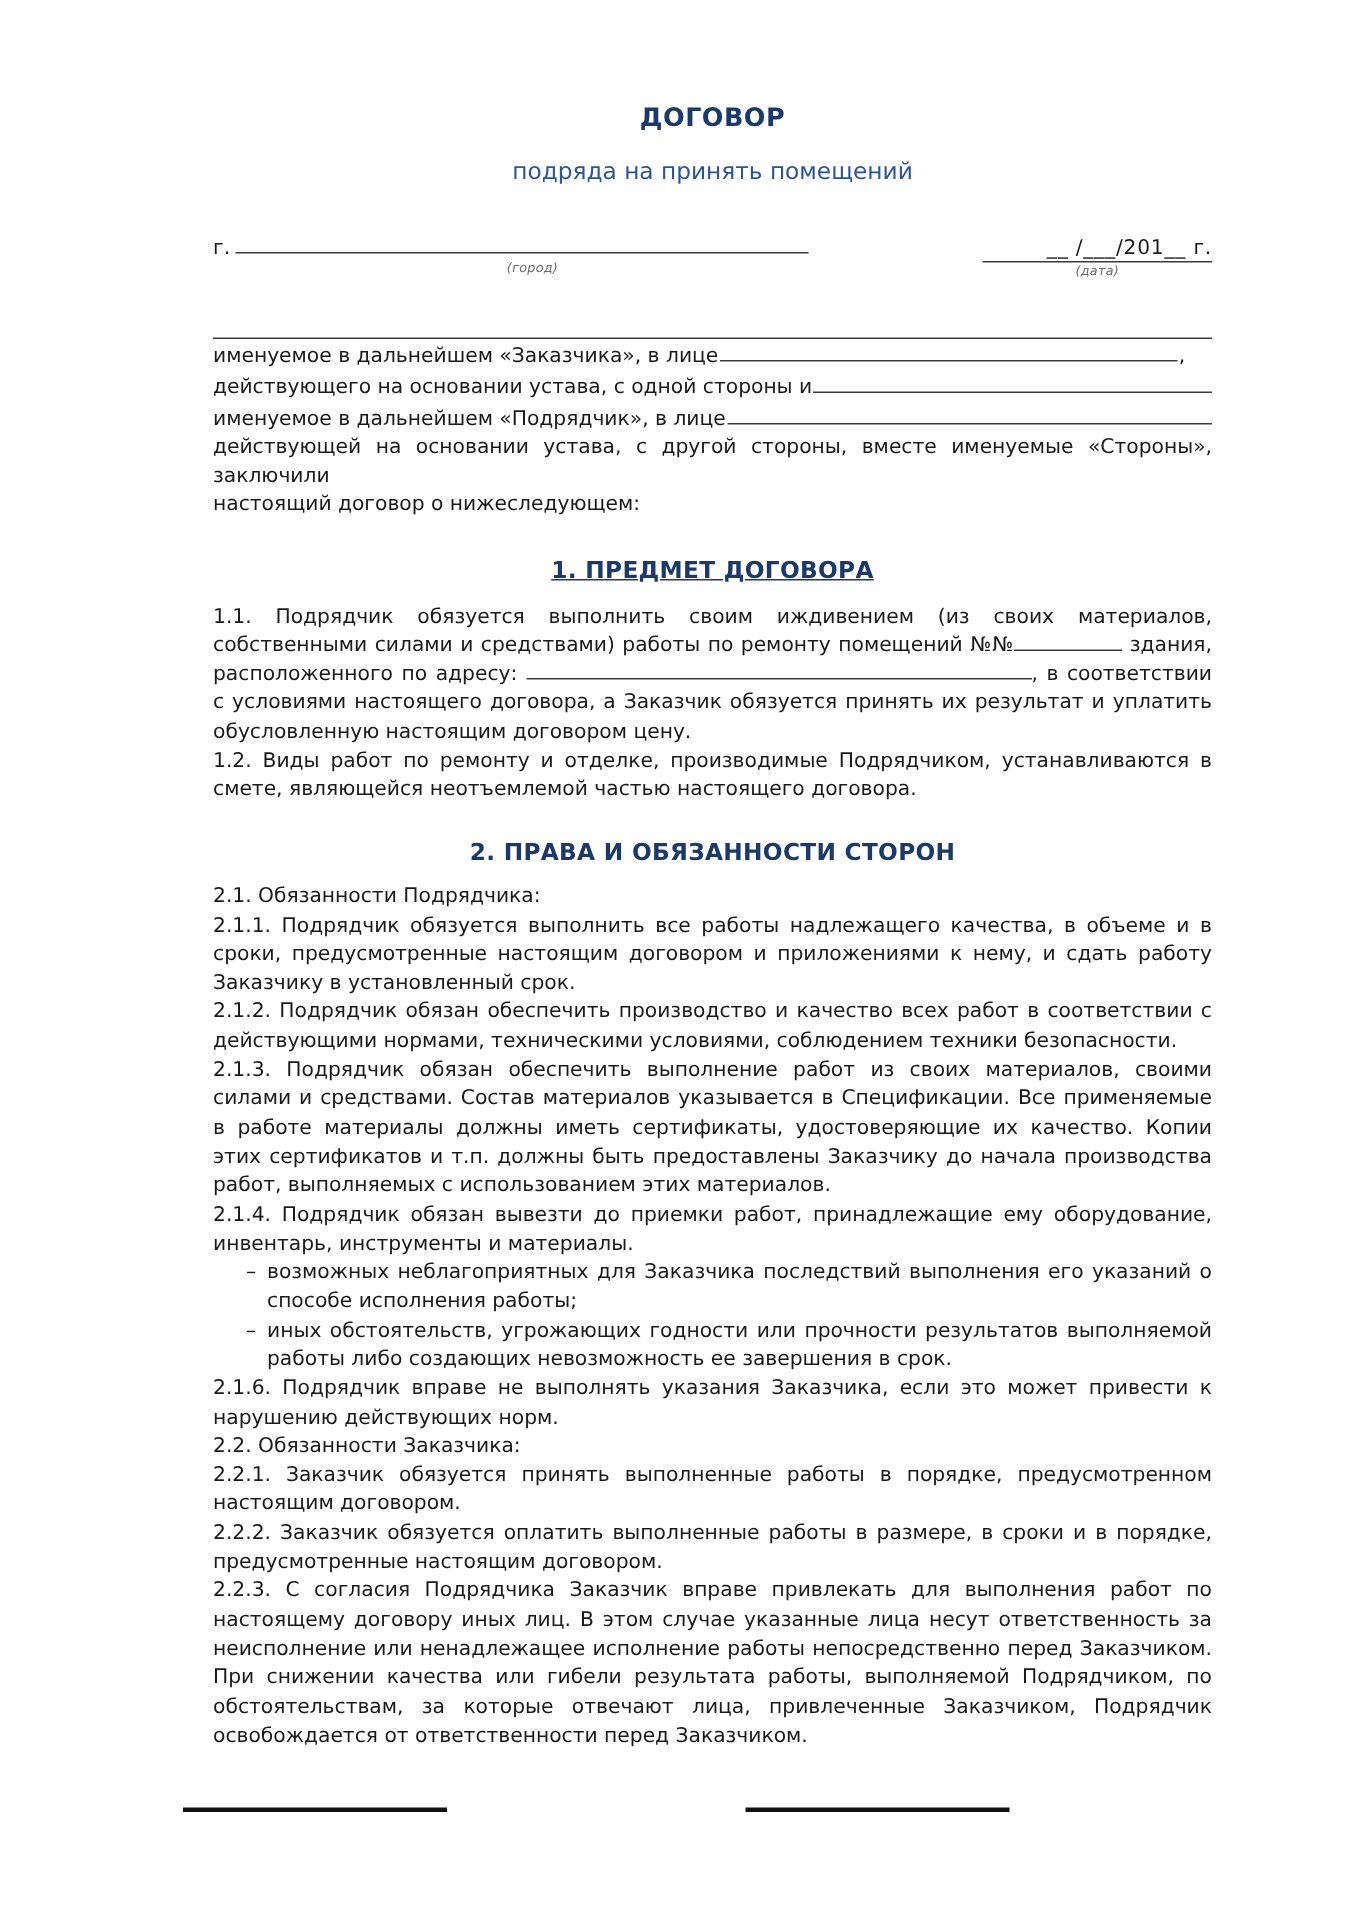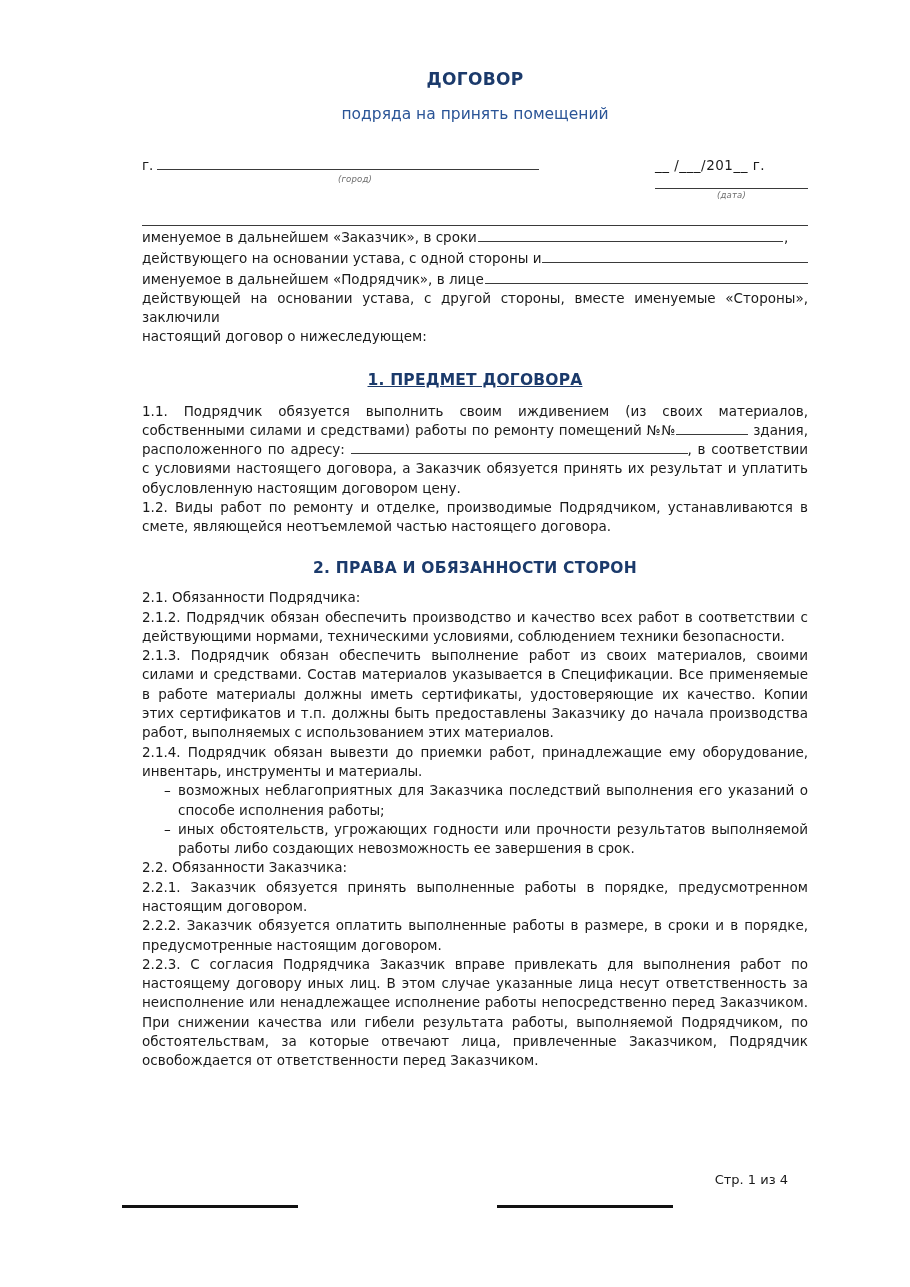--- a/index.html
+++ b/index.html
@@ -86,22 +86,22 @@
     position: absolute;
     right: 0;
     top: 0;
     width: 153px;
   }
   .date-line {
     font-size: 13.5px;
     color: #1a1a1a;
     white-space: nowrap;
     border-bottom: 1px solid #3a3a3a;
-    padding-bottom: 15px;
-    text-align: left;
+    padding-bottom: 1px;
+    text-align: right;
     letter-spacing: 0.5px;
   }
   .date-caption { width: 153px; }
 
   
   .parties {
     margin-top: 22px;
   }
   .blank-rule {
     border-bottom: 1px solid #3a3a3a;
@@ -232,21 +232,21 @@
       <div class="date-group">
         <div class="date-line">__ /___/201__  г.</div>
         <div class="caption date-caption">(дата)</div>
       </div>
     </div>
 
     <div class="parties">
       <div class="blank-rule"></div>
 
       <div class="party-line">
-        <span class="lbl">именуемое  в  дальнейшем  «Заказчик»,  в  сроки</span><span class="fill" style="width:305px"></span><span>,</span>
+        <span class="lbl">именуемое  в  дальнейшем  «Заказчика»,  в  лице</span><span class="fill" style="width:305px"></span><span>,</span>
       </div>
 
       <div class="party-line">
         <span class="lbl">действующего на основании устава, с одной стороны и</span><span class="fill" style="width:316px"></span>
       </div>
 
       <div class="party-line">
         <span class="lbl">именуемое в дальнейшем «Подрядчик», в лице</span><span class="fill" style="width:356px"></span>
       </div>
 
@@ -256,32 +256,33 @@
 
     <h2 class="section-heading sh-1">1. ПРЕДМЕТ ДОГОВОРА</h2>
 
     <p class="para"><span>1.1. Подрядчик обязуется выполнить своим иждивением (из своих материалов, собственными силами и средствами) работы по ремонту помещений №№</span><span class="inline-rule rule-short"></span> <span>здания, расположенного по адресу:</span> <span class="inline-rule rule-addr"></span><span>, в соответствии с условиями настоящего договора, а Заказчик обязуется принять их результат и уплатить обусловленную настоящим договором цену.</span></p>
 
     <p class="para">1.2. Виды работ по ремонту и отделке, производимые Подрядчиком, устанавливаются в смете, являющейся неотъемлемой частью настоящего договора.</p>
 
     <h2 class="section-heading sh-2">2. ПРАВА И ОБЯЗАННОСТИ СТОРОН</h2>
 
     <p class="para nojust">2.1. Обязанности Подрядчика:</p>
+    <p class="para">2.1.1. Подрядчик обязуется выполнить все работы надлежащего качества, в объеме и в сроки, предусмотренные настоящим договором и приложениями к нему, и сдать работу Заказчику в установленный срок.</p>
     <p class="para">2.1.2. Подрядчик обязан обеспечить производство и качество всех работ в соответствии с действующими нормами, техническими условиями, соблюдением техники безопасности.</p>
     <p class="para">2.1.3. Подрядчик обязан обеспечить выполнение работ из своих материалов, своими силами и средствами. Состав материалов указывается в Спецификации. Все применяемые в работе материалы должны иметь сертификаты, удостоверяющие их качество. Копии этих сертификатов и т.п. должны быть предоставлены Заказчику до начала производства работ, выполняемых с использованием этих материалов.</p>
     <p class="para">2.1.4. Подрядчик обязан вывезти до приемки работ, принадлежащие ему оборудование, инвентарь, инструменты и материалы.</p>
 
     <ul class="dash-list">
       <li>возможных неблагоприятных для Заказчика последствий выполнения его указаний о способе исполнения работы;</li>
       <li>иных обстоятельств, угрожающих годности или прочности результатов выполняемой работы либо создающих невозможность ее завершения в срок.</li>
     </ul>
 
+    <p class="para">2.1.6. Подрядчик вправе не выполнять указания Заказчика, если это может привести к нарушению действующих норм.</p>
     <p class="para nojust">2.2. Обязанности Заказчика:</p>
     <p class="para">2.2.1. Заказчик обязуется принять выполненные работы в порядке, предусмотренном настоящим договором.</p>
     <p class="para">2.2.2. Заказчик обязуется оплатить выполненные работы в размере, в сроки и в порядке, предусмотренные настоящим договором.</p>
     <p class="para">2.2.3. С согласия Подрядчика Заказчик вправе привлекать для выполнения работ по настоящему договору иных лиц. В этом случае указанные лица несут ответственность за неисполнение или ненадлежащее исполнение работы непосредственно перед Заказчиком. При снижении качества или гибели результата работы, выполняемой Подрядчиком, по обстоятельствам, за которые отвечают лица, привлеченные Заказчиком, Подрядчик освобождается от ответственности перед Заказчиком.</p>
 
   </div>
 
-  <div class="page-number" style="left:122px;right:122px;">Стр. 1 из 4</div>
   <div class="sig-line sig-line-1"></div>
   <div class="sig-line sig-line-2"></div>
 </div>
 
 </body></html>

